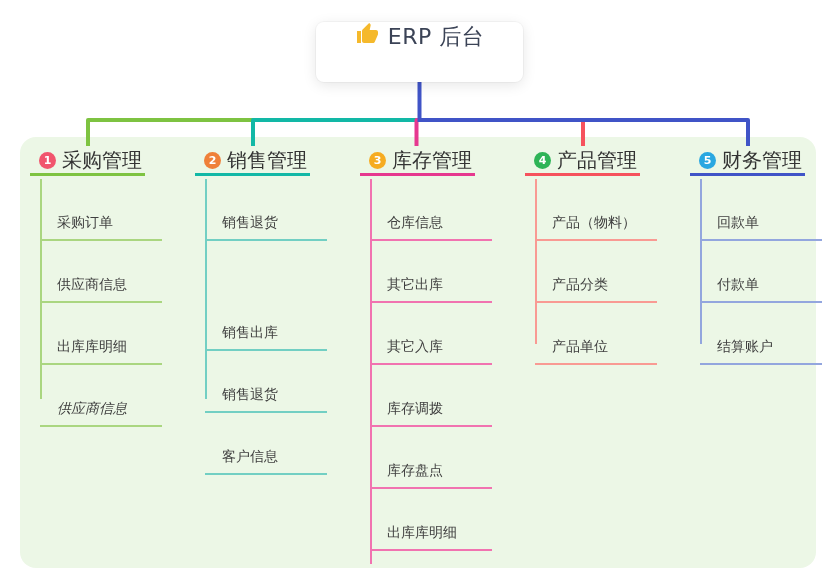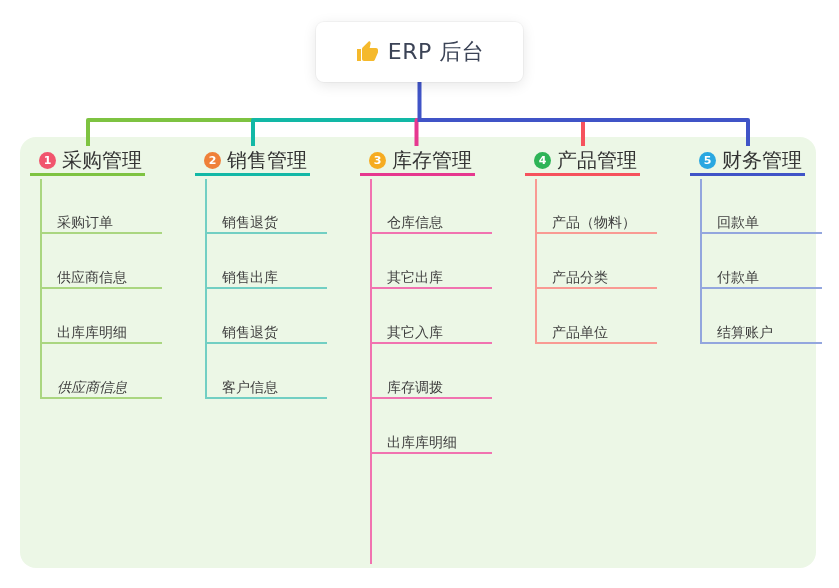--- a/index.html
+++ b/index.html
@@ -2,32 +2,32 @@
 <html><head>
 <meta charset="utf-8">
 <style>
   html,body{margin:0;padding:0;background:#ffffff;}
   body{font-family:"DejaVu Sans","Liberation Sans",sans-serif;}
   .stage{position:relative;width:839px;height:588px;background:#ffffff;overflow:hidden;}
   .panel{position:absolute;left:20px;top:137px;width:796px;height:431px;background:#ecf7e6;border-radius:16px;}
   #connectors{position:absolute;left:0;top:0;width:839px;height:588px;pointer-events:none;}
   .root-node{position:absolute;left:316px;top:22px;width:207px;height:60px;background:#ffffff;border-radius:8px;
     box-shadow:0 3px 14px rgba(0,0,0,0.10),0 0 0 1px rgba(0,0,0,0.03);
-    display:flex;align-items:center;justify-content:center;gap:9px;cursor:default;}
+    display:flex;justify-content:center;gap:9px;cursor:default;}
   .root-node .title{font-size:22px;color:#3b4356;font-weight:500;letter-spacing:.5px;white-space:nowrap;}
   .branch-header{position:absolute;top:147px;width:115px;height:29px;display:flex;align-items:center;gap:6px;
     padding-left:9px;box-sizing:border-box;border-bottom-style:solid;border-bottom-width:3px;}
   .badge{width:17px;height:17px;border-radius:50%;flex:0 0 17px;display:flex;align-items:center;justify-content:center;
     color:#ffffff;font-size:11px;font-weight:700;line-height:1;}
   .branch-label{font-size:20px;color:#333333;font-weight:500;white-space:nowrap;}
   .children{position:absolute;top:179px;}
   .child-vline{position:absolute;left:0;top:0;width:2px;}
   .child-row{position:relative;height:53px;min-width:89px;width:max-content;
     border-bottom-style:solid;border-bottom-width:2px;
-    display:flex;align-items:flex-end;padding:0 16px 0 17px;box-sizing:content-box;}
+    display:flex;align-items:flex-end;padding:0 16px 7px 17px;box-sizing:content-box;}
   .child-label{font-size:14px;color:#3f3f3f;white-space:nowrap;}
 </style>
 </head>
 <body>
 
 <div class="stage">
   <div class="panel" style="background: rgb(236, 247, 230);"></div>
 
   <svg id="connectors">
       <path d="M88 146 L88 120 L419.5 120" fill="none" stroke="#7ec341" stroke-width="4" stroke-linejoin="round"></path>
@@ -67,21 +67,21 @@
       </div>
       <div class="branch-header" style="left: 195px; border-bottom-color: rgb(18, 184, 166);">
         <span class="badge" style="background: rgb(239, 128, 57);">2</span>
         <span class="branch-label">销售管理</span>
       </div>
       <div class="children" style="left: 205px;">
         <div class="child-vline" style="height: 220px; background: rgb(114, 207, 195);"></div>
         <div class="child-row" style="border-bottom-color: rgb(114, 207, 195);">
           <span class="child-label">销售退货</span>
         </div>
-        <div class="child-row" style="border-bottom-color: rgb(114, 207, 195);">
+        <div class="child-row" style="border-bottom-color: rgb(114, 207, 195); margin-top: 48px;">
           <span class="child-label">销售出库</span>
         </div>
         <div class="child-row" style="border-bottom-color: rgb(114, 207, 195);">
           <span class="child-label">销售退货</span>
         </div>
         <div class="child-row" style="border-bottom-color: rgb(114, 207, 195);">
           <span class="child-label">客户信息</span>
         </div>
       </div>
       <div class="branch-header" style="left: 360px; border-bottom-color: rgb(230, 56, 143);">
@@ -94,20 +94,23 @@
           <span class="child-label">仓库信息</span>
         </div>
         <div class="child-row" style="border-bottom-color: rgb(241, 115, 176);">
           <span class="child-label">其它出库</span>
         </div>
         <div class="child-row" style="border-bottom-color: rgb(241, 115, 176);">
           <span class="child-label">其它入库</span>
         </div>
         <div class="child-row" style="border-bottom-color: rgb(241, 115, 176);">
           <span class="child-label">库存调拨</span>
+        </div>
+        <div class="child-row" style="border-bottom-color: rgb(241, 115, 176);">
+          <span class="child-label">库存盘点</span>
         </div>
         <div class="child-row" style="border-bottom-color: rgb(241, 115, 176);">
           <span class="child-label">出库库明细</span>
         </div>
       </div>
       <div class="branch-header" style="left: 525px; border-bottom-color: rgb(246, 82, 93);">
         <span class="badge" style="background: rgb(46, 180, 87);">4</span>
         <span class="branch-label">产品管理</span>
       </div>
       <div class="children" style="left: 535px;">

